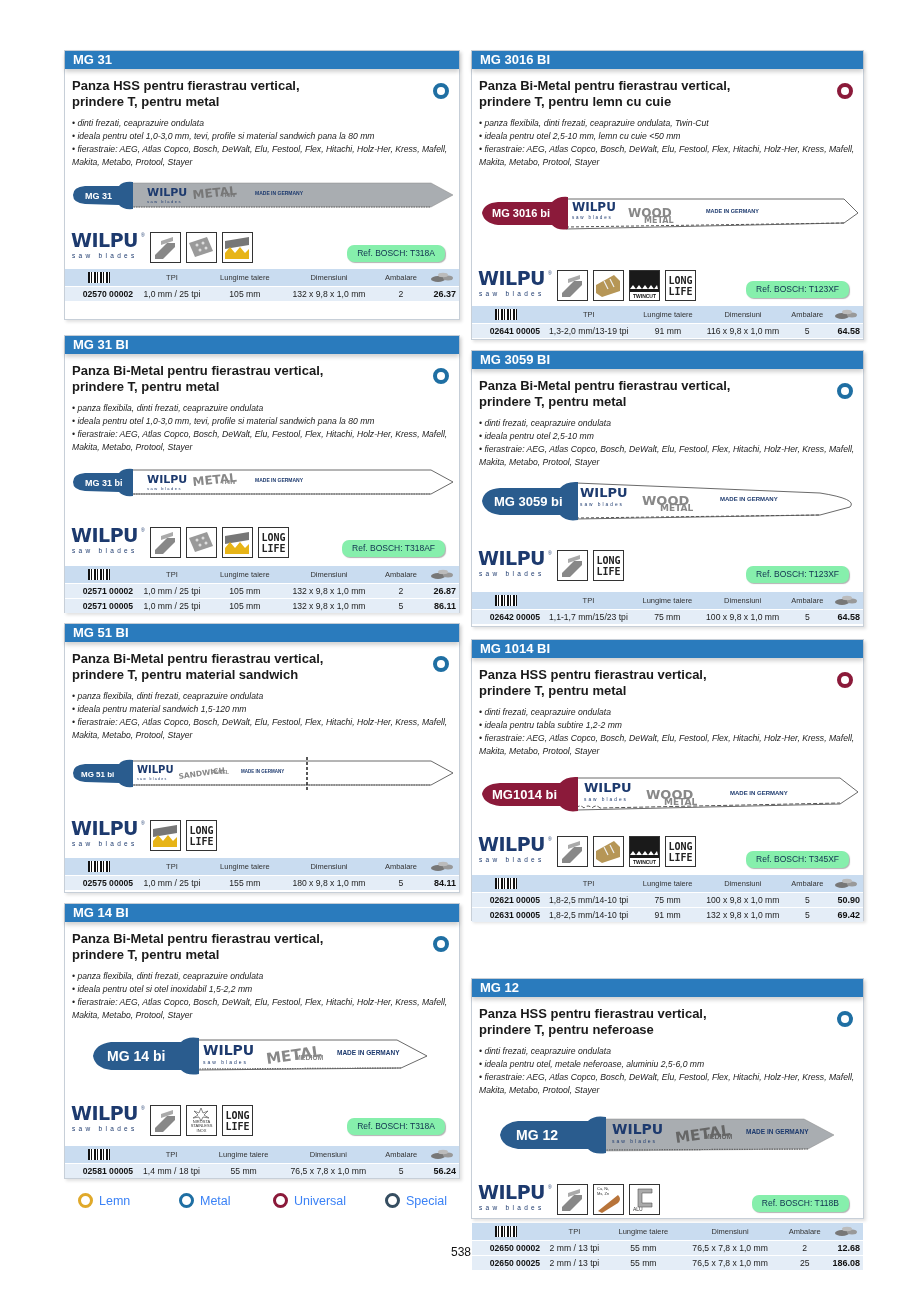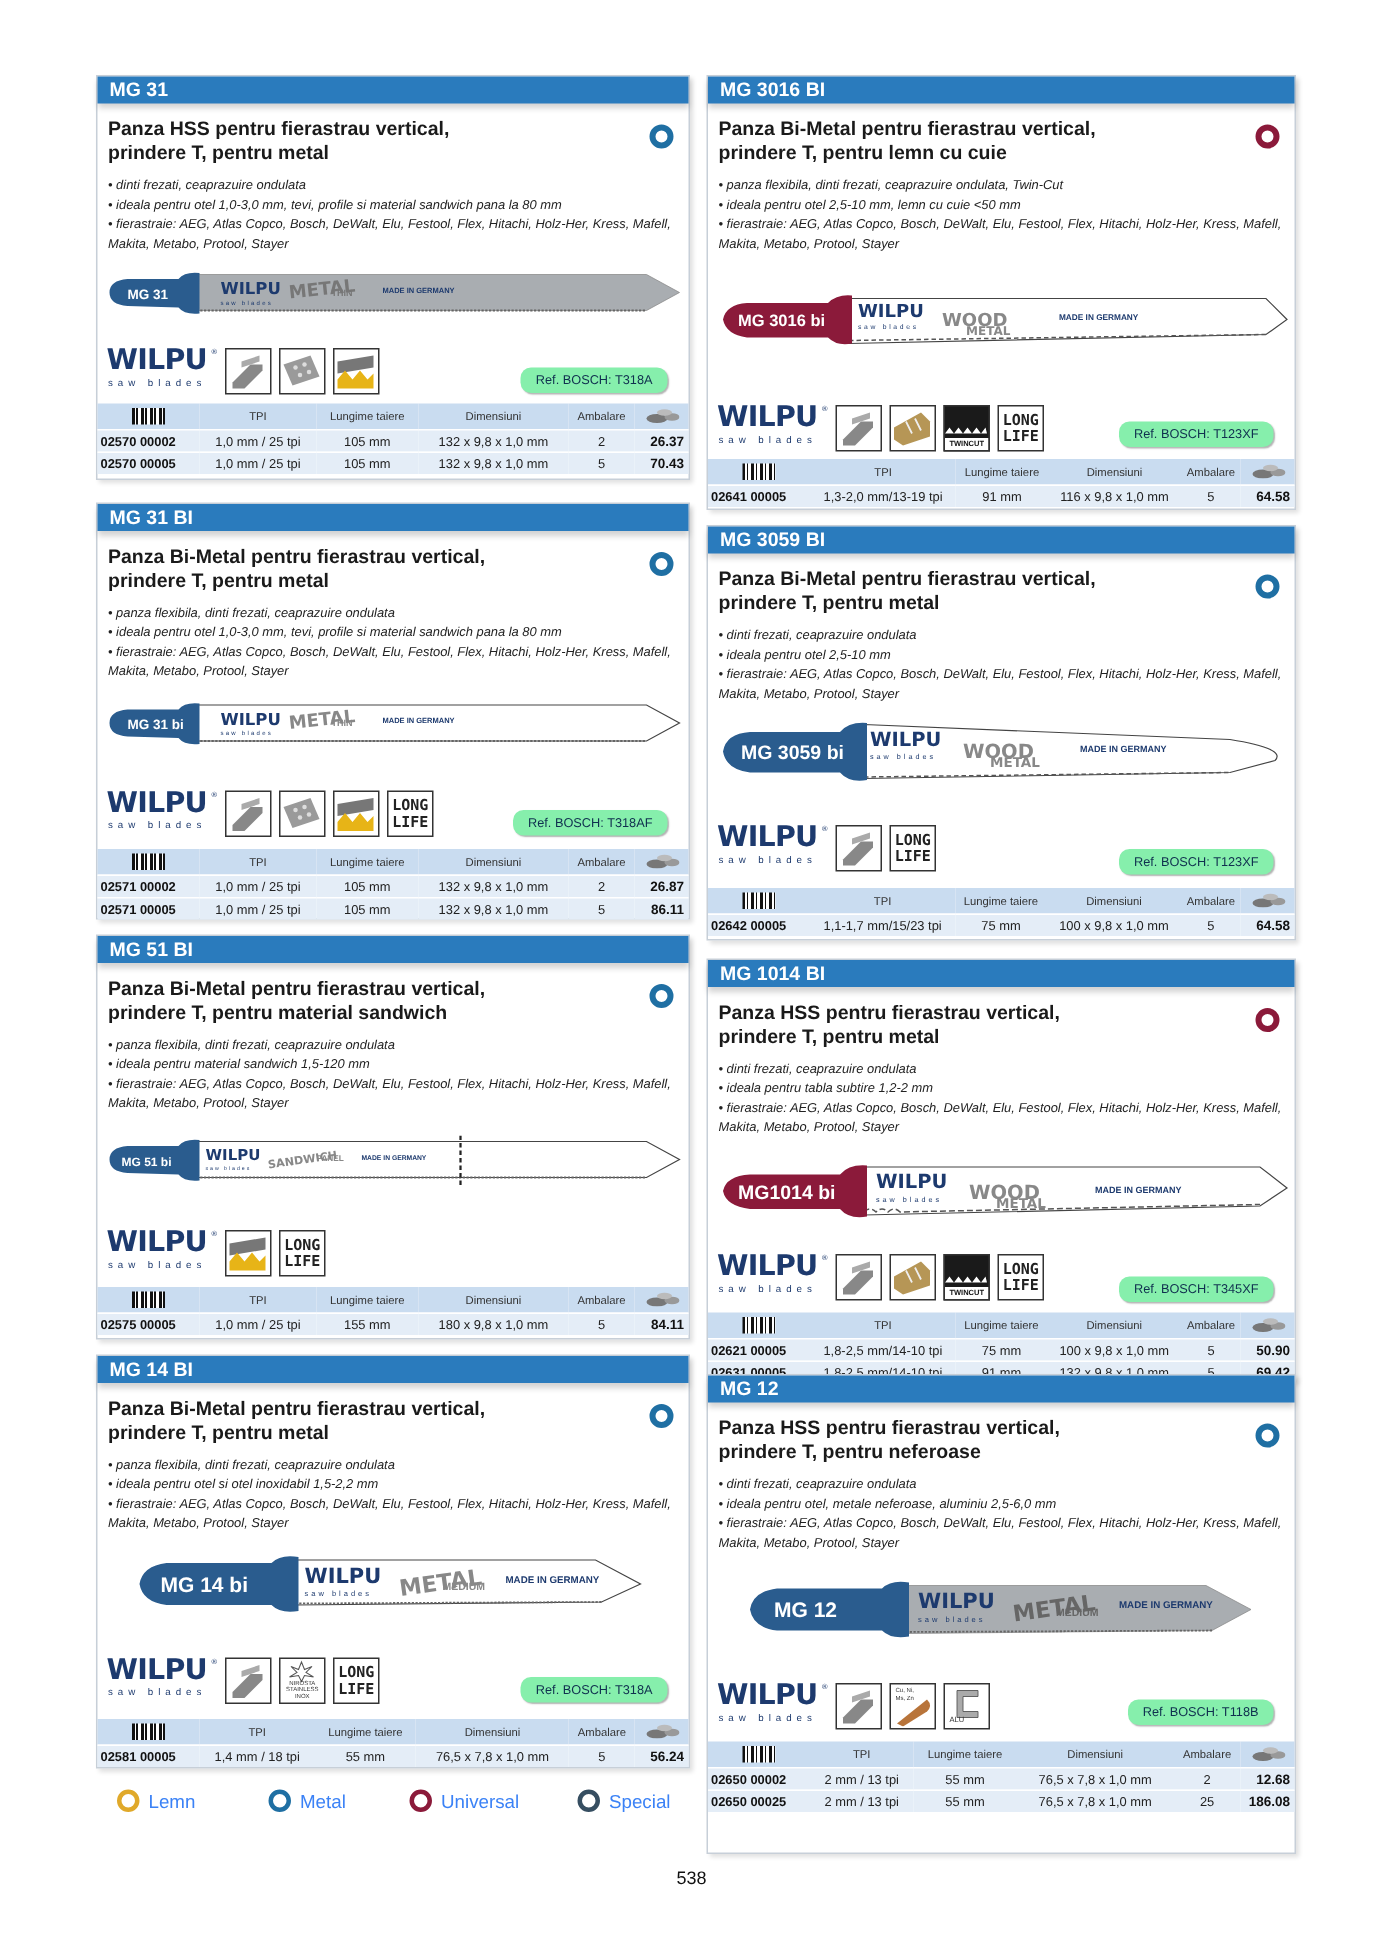--- a/index.html
+++ b/index.html
@@ -95,21 +95,21 @@
   table.spec {
     position: absolute; left: 0; right: 0;
     width: 100%;
     border-collapse: collapse;
     font-size: 8.6px;
   }
   table.spec thead tr { background: #c9dcf0; height: 17px; }
   table.spec thead th { font-weight: normal; font-size: 7.5px; color: #333; }
   table.spec tbody tr { background: #e4edf7; height: 15px; border-top: 1px solid #fff; }
   table.spec td { text-align: center; color: #222; white-space: nowrap; }
-  table.spec td.code { font-weight: bold; text-align: left; padding-left: 2px; color: #111; }
+  table.spec td.code { font-weight: bold; text-align: right; padding-left: 2px; color: #111; }
   table.spec td.price { font-weight: bold; text-align: right; padding-right: 3px; color: #111; font-size: 9px; }
   .barcode-icon {
     display: inline-block; width: 22px; height: 11px;
     background: repeating-linear-gradient(90deg, #111 0 2px, #fff 2px 3px, #111 3px 4px, #fff 4px 6px);
     vertical-align: middle;
   }
   .coins-icon { display: inline-block; vertical-align: middle; }
 
   .legend { position: absolute; left: 78px; top: 1193px; width: 380px; height: 20px; }
   .legend-item { position: absolute; top: 0; display: flex; align-items: center; gap: 6px; font-size: 12.5px; color: #3b82f6; }
@@ -188,28 +188,20 @@
       </tr>
     </thead>
     <tbody>
       <tr>
         <td class="code">02570 00002</td>
         <td>1,0 mm / 25 tpi</td>
         <td>105 mm</td>
         <td>132 x 9,8 x 1,0 mm</td>
         <td>2</td>
         <td class="price">26.37</td>
-      </tr>
-      <tr>
-        <td class="code">02570 00005</td>
-        <td>1,0 mm / 25 tpi</td>
-        <td>105 mm</td>
-        <td>132 x 9,8 x 1,0 mm</td>
-        <td>5</td>
-        <td class="price">70.43</td>
       </tr>
     </tbody>
   </table>
 </div>
 
 <div class="card" style="left:64px;top:335px;width:396px;height:278px;">
   <div class="card-header">MG 31 BI</div>
   <div class="card-title">Panza Bi-Metal pentru fierastrau vertical,
 prindere T, pentru metal</div>
   <div class="cat-ring" style="border-color:#1f6fa3;"></div>
@@ -680,21 +672,21 @@
         <td>1,8-2,5 mm/14-10 tpi</td>
         <td>91 mm</td>
         <td>132 x 9,8 x 1,0 mm</td>
         <td>5</td>
         <td class="price">69.42</td>
       </tr>
     </tbody>
   </table>
 </div>
 
-<div class="card" style="left:471px;top:916px;width:393px;height:320px;">
+<div class="card" style="left:471px;top:978px;width:393px;height:241px;">
   <div class="card-header">MG 12</div>
   <div class="card-title">Panza HSS pentru fierastrau vertical,
 prindere T, pentru neferoase</div>
   <div class="cat-ring" style="border-color:#1f6fa3;"></div>
   <div class="bullets">
     <div>• dinti frezati, ceaprazuire ondulata</div>
     <div>• ideala pentru otel, metale neferoase, aluminiu 2,5-6,0 mm</div>
     <div>• fierastraie: AEG, Atlas Copco, Bosch, DeWalt, Elu, Festool, Flex, Hitachi, Holz-Her, Kress, Mafell, Makita, Metabo, Protool, Stayer</div>
   </div>
   <div class="blade-wrap" style="top:136px;left:26px;">

